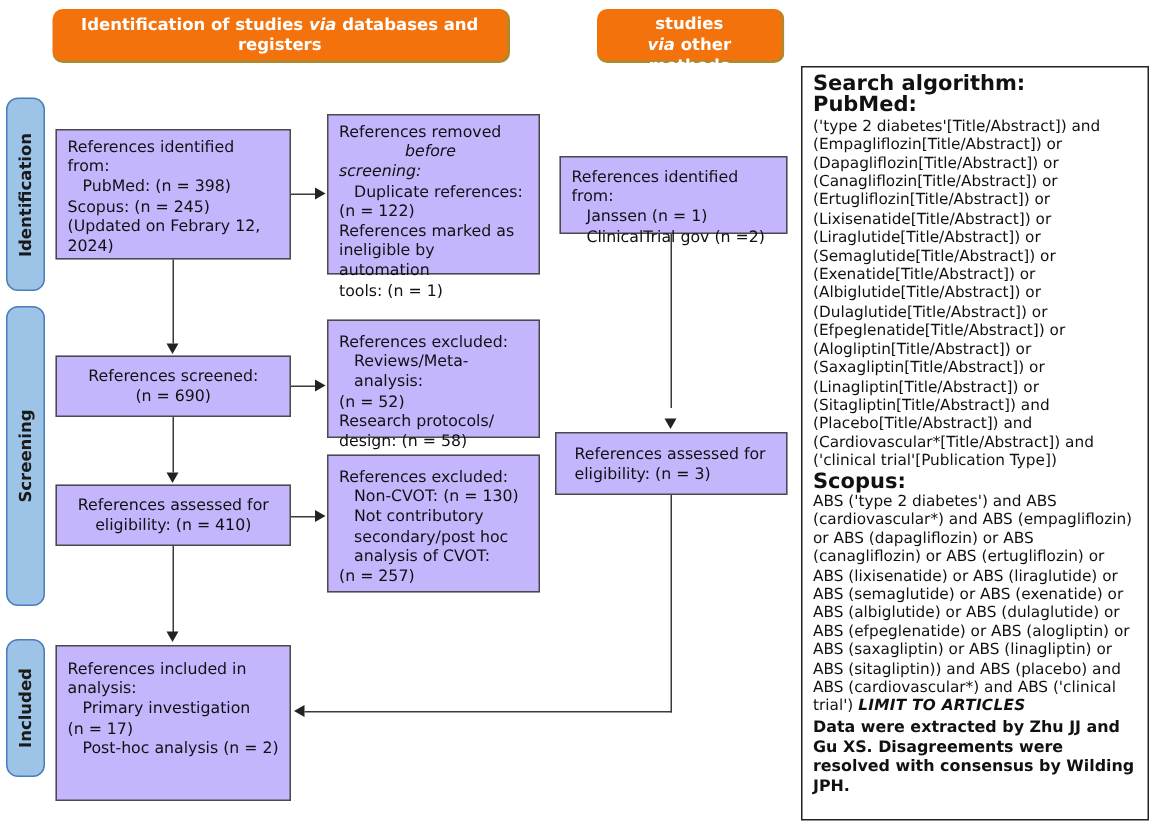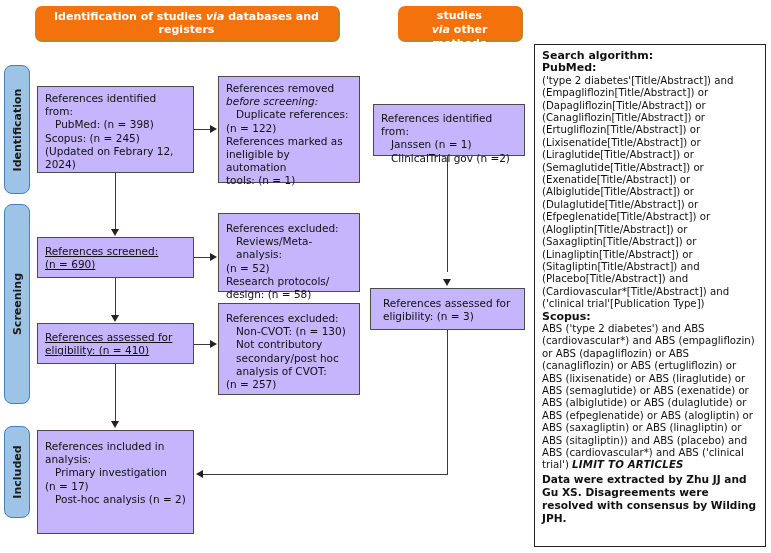--- a/index.html
+++ b/index.html
@@ -60,34 +60,34 @@
     background: #c4b5fd;
     border: 1.4px solid #4a4a4a;
     box-sizing: border-box;
     font-size: 10.5px;
     line-height: 13.2px;
     color: #111111;
     padding: 5px 7px;
   }
   .box .ind { display: block; padding-left: 10px; }
   .box .hang { display: block; }
-  .box i { font-style: italic; }
-  .ctr { text-align: left; text-decoration: underline; }
+  .box i { font-style: italic; margin-left: 44px; }
+  .ctr { text-align: center; }
   
   .panel {
     position: absolute;
     background: #ffffff;
     border: 1.4px solid #222222;
     box-sizing: border-box;
     padding: 5px 7px 4px 7px;
     font-size: 10.2px;
     line-height: 12.4px;
     color: #111111;
   }
-  .panel .bigb { font-weight: bold; font-size: 11px; }
+  .panel .bigb { font-weight: bold; font-size: 14px; }
   .panel .limit { font-style: italic; font-weight: bold; letter-spacing: .2px; }
   .panel .note { font-weight: bold; font-size: 10.6px; line-height: 13px; display:block; margin-top:1px;}
   
   .vline, .hline {
     position: absolute;
     background: #3a3a3a;
   }
   .vline { width: 1.3px; }
   .hline { height: 1.3px; }
   .arrow-d, .arrow-r, .arrow-l {

